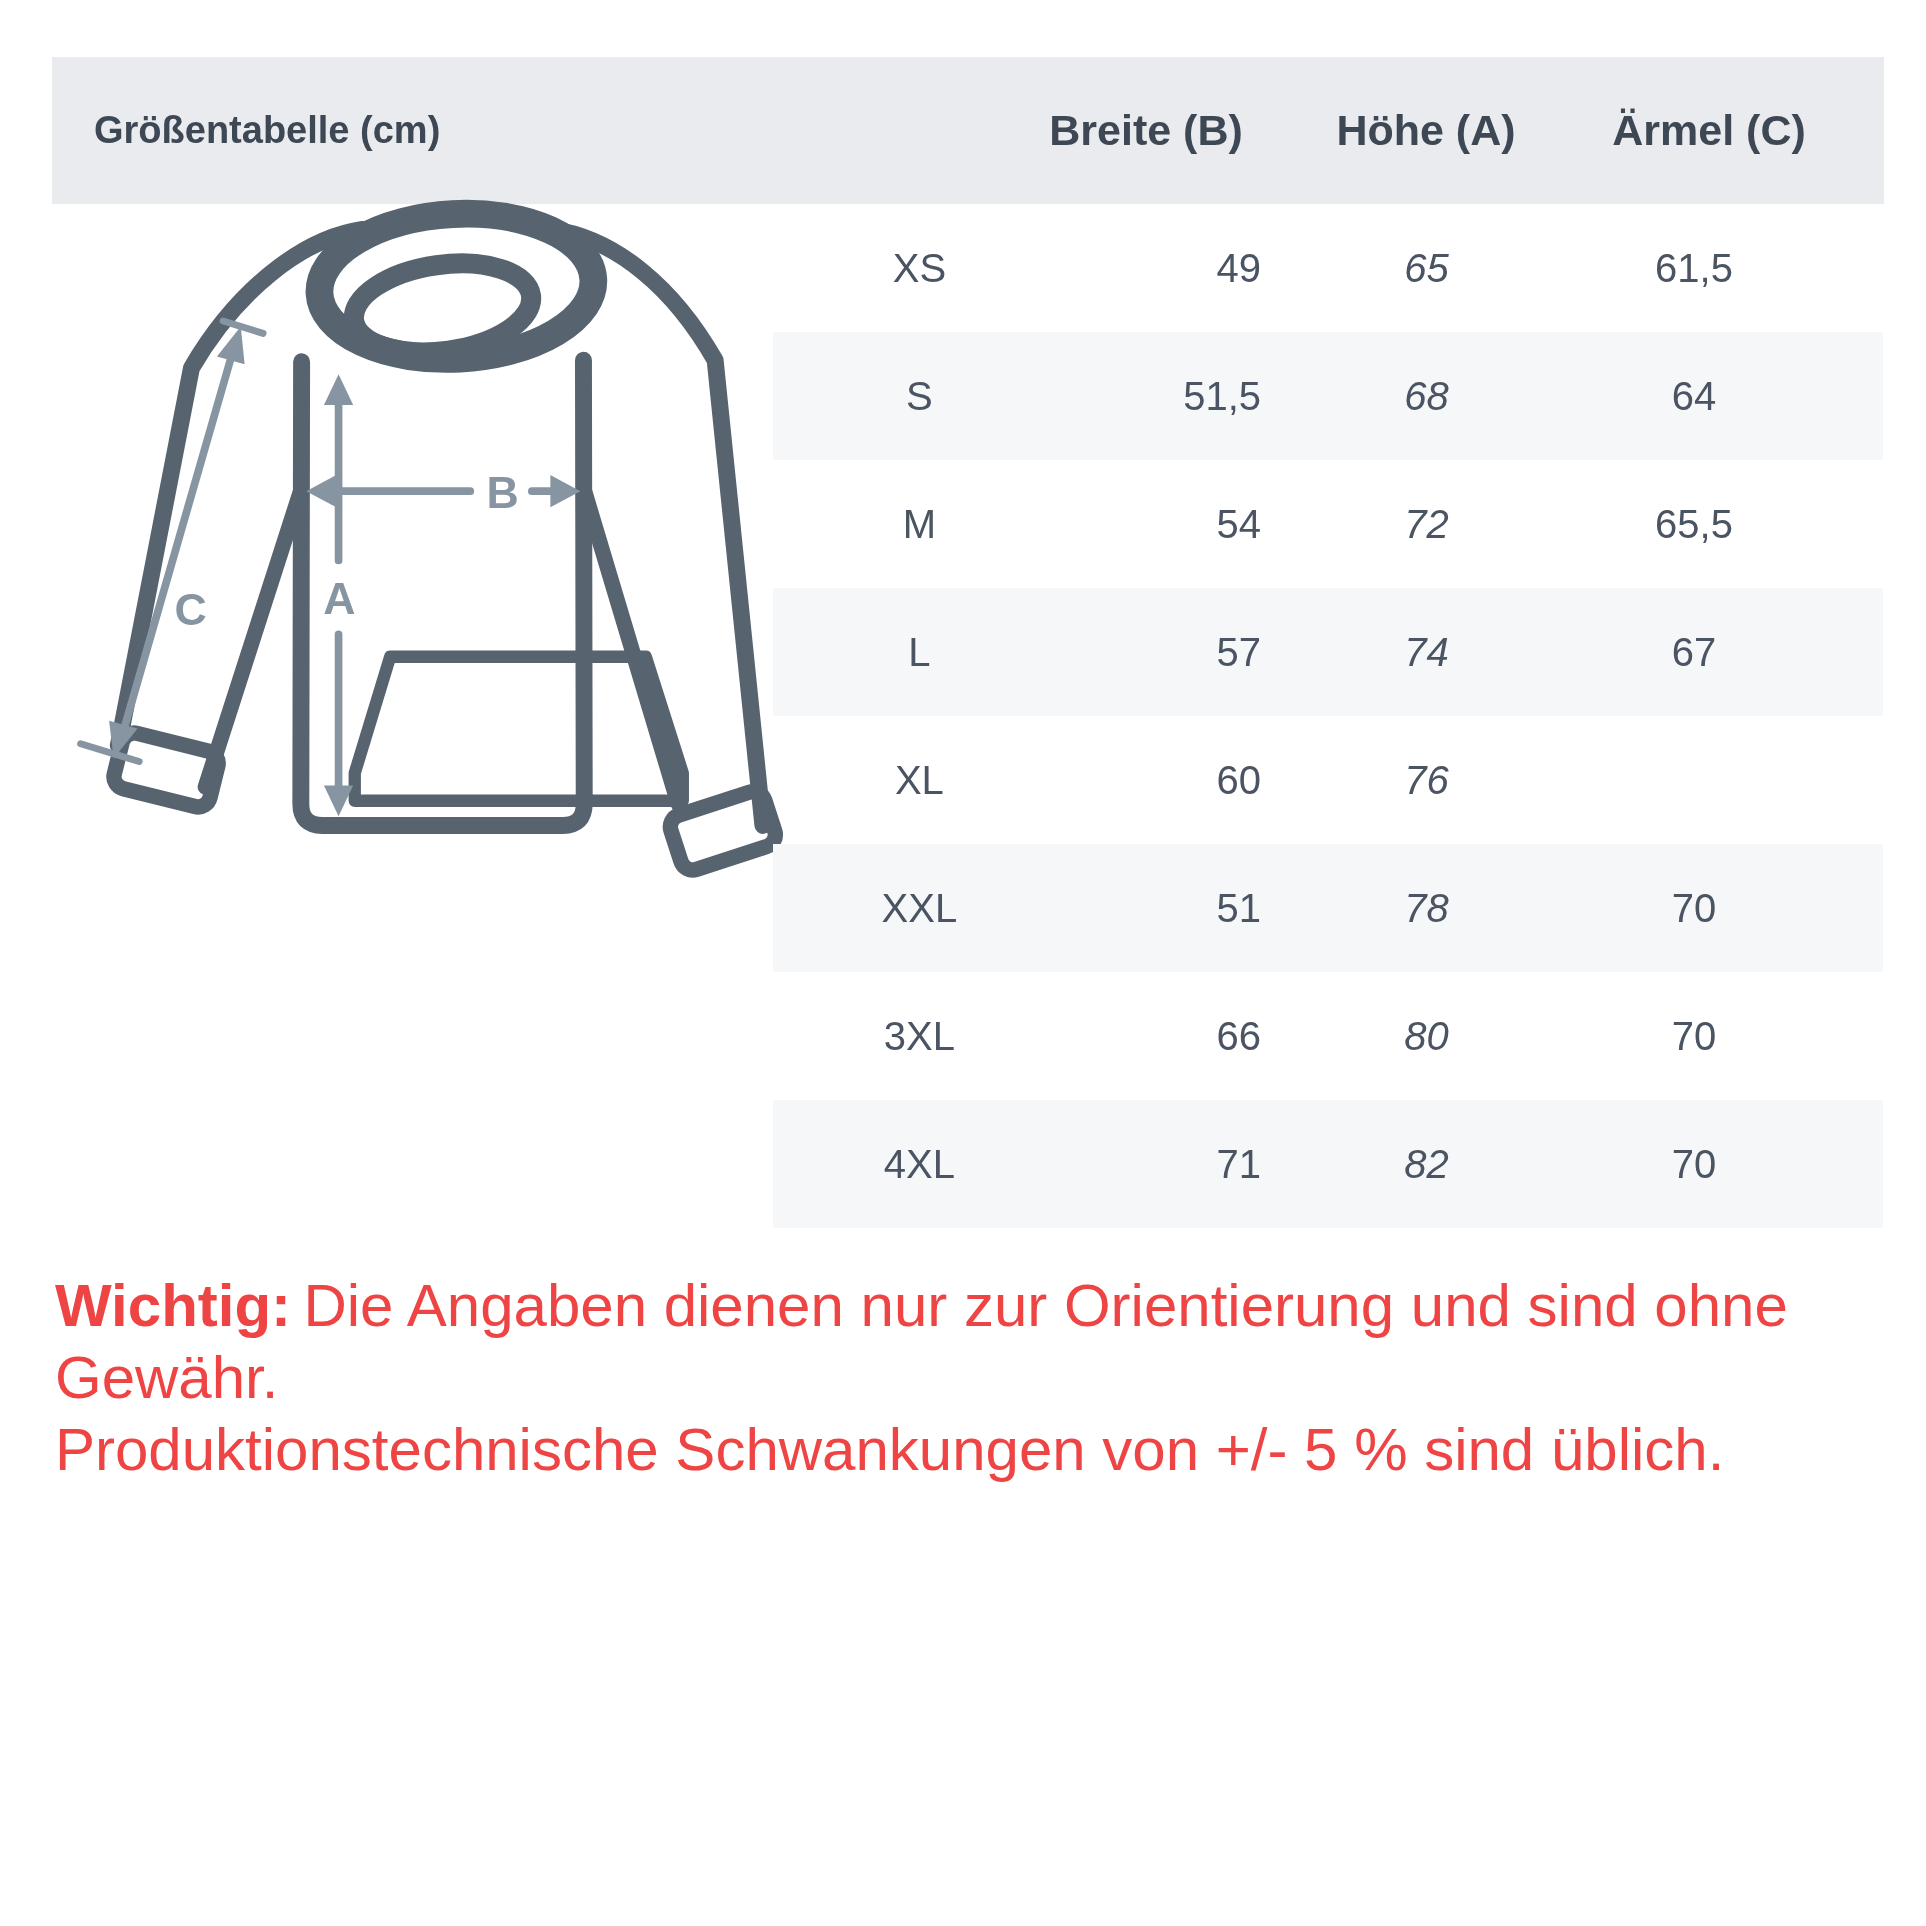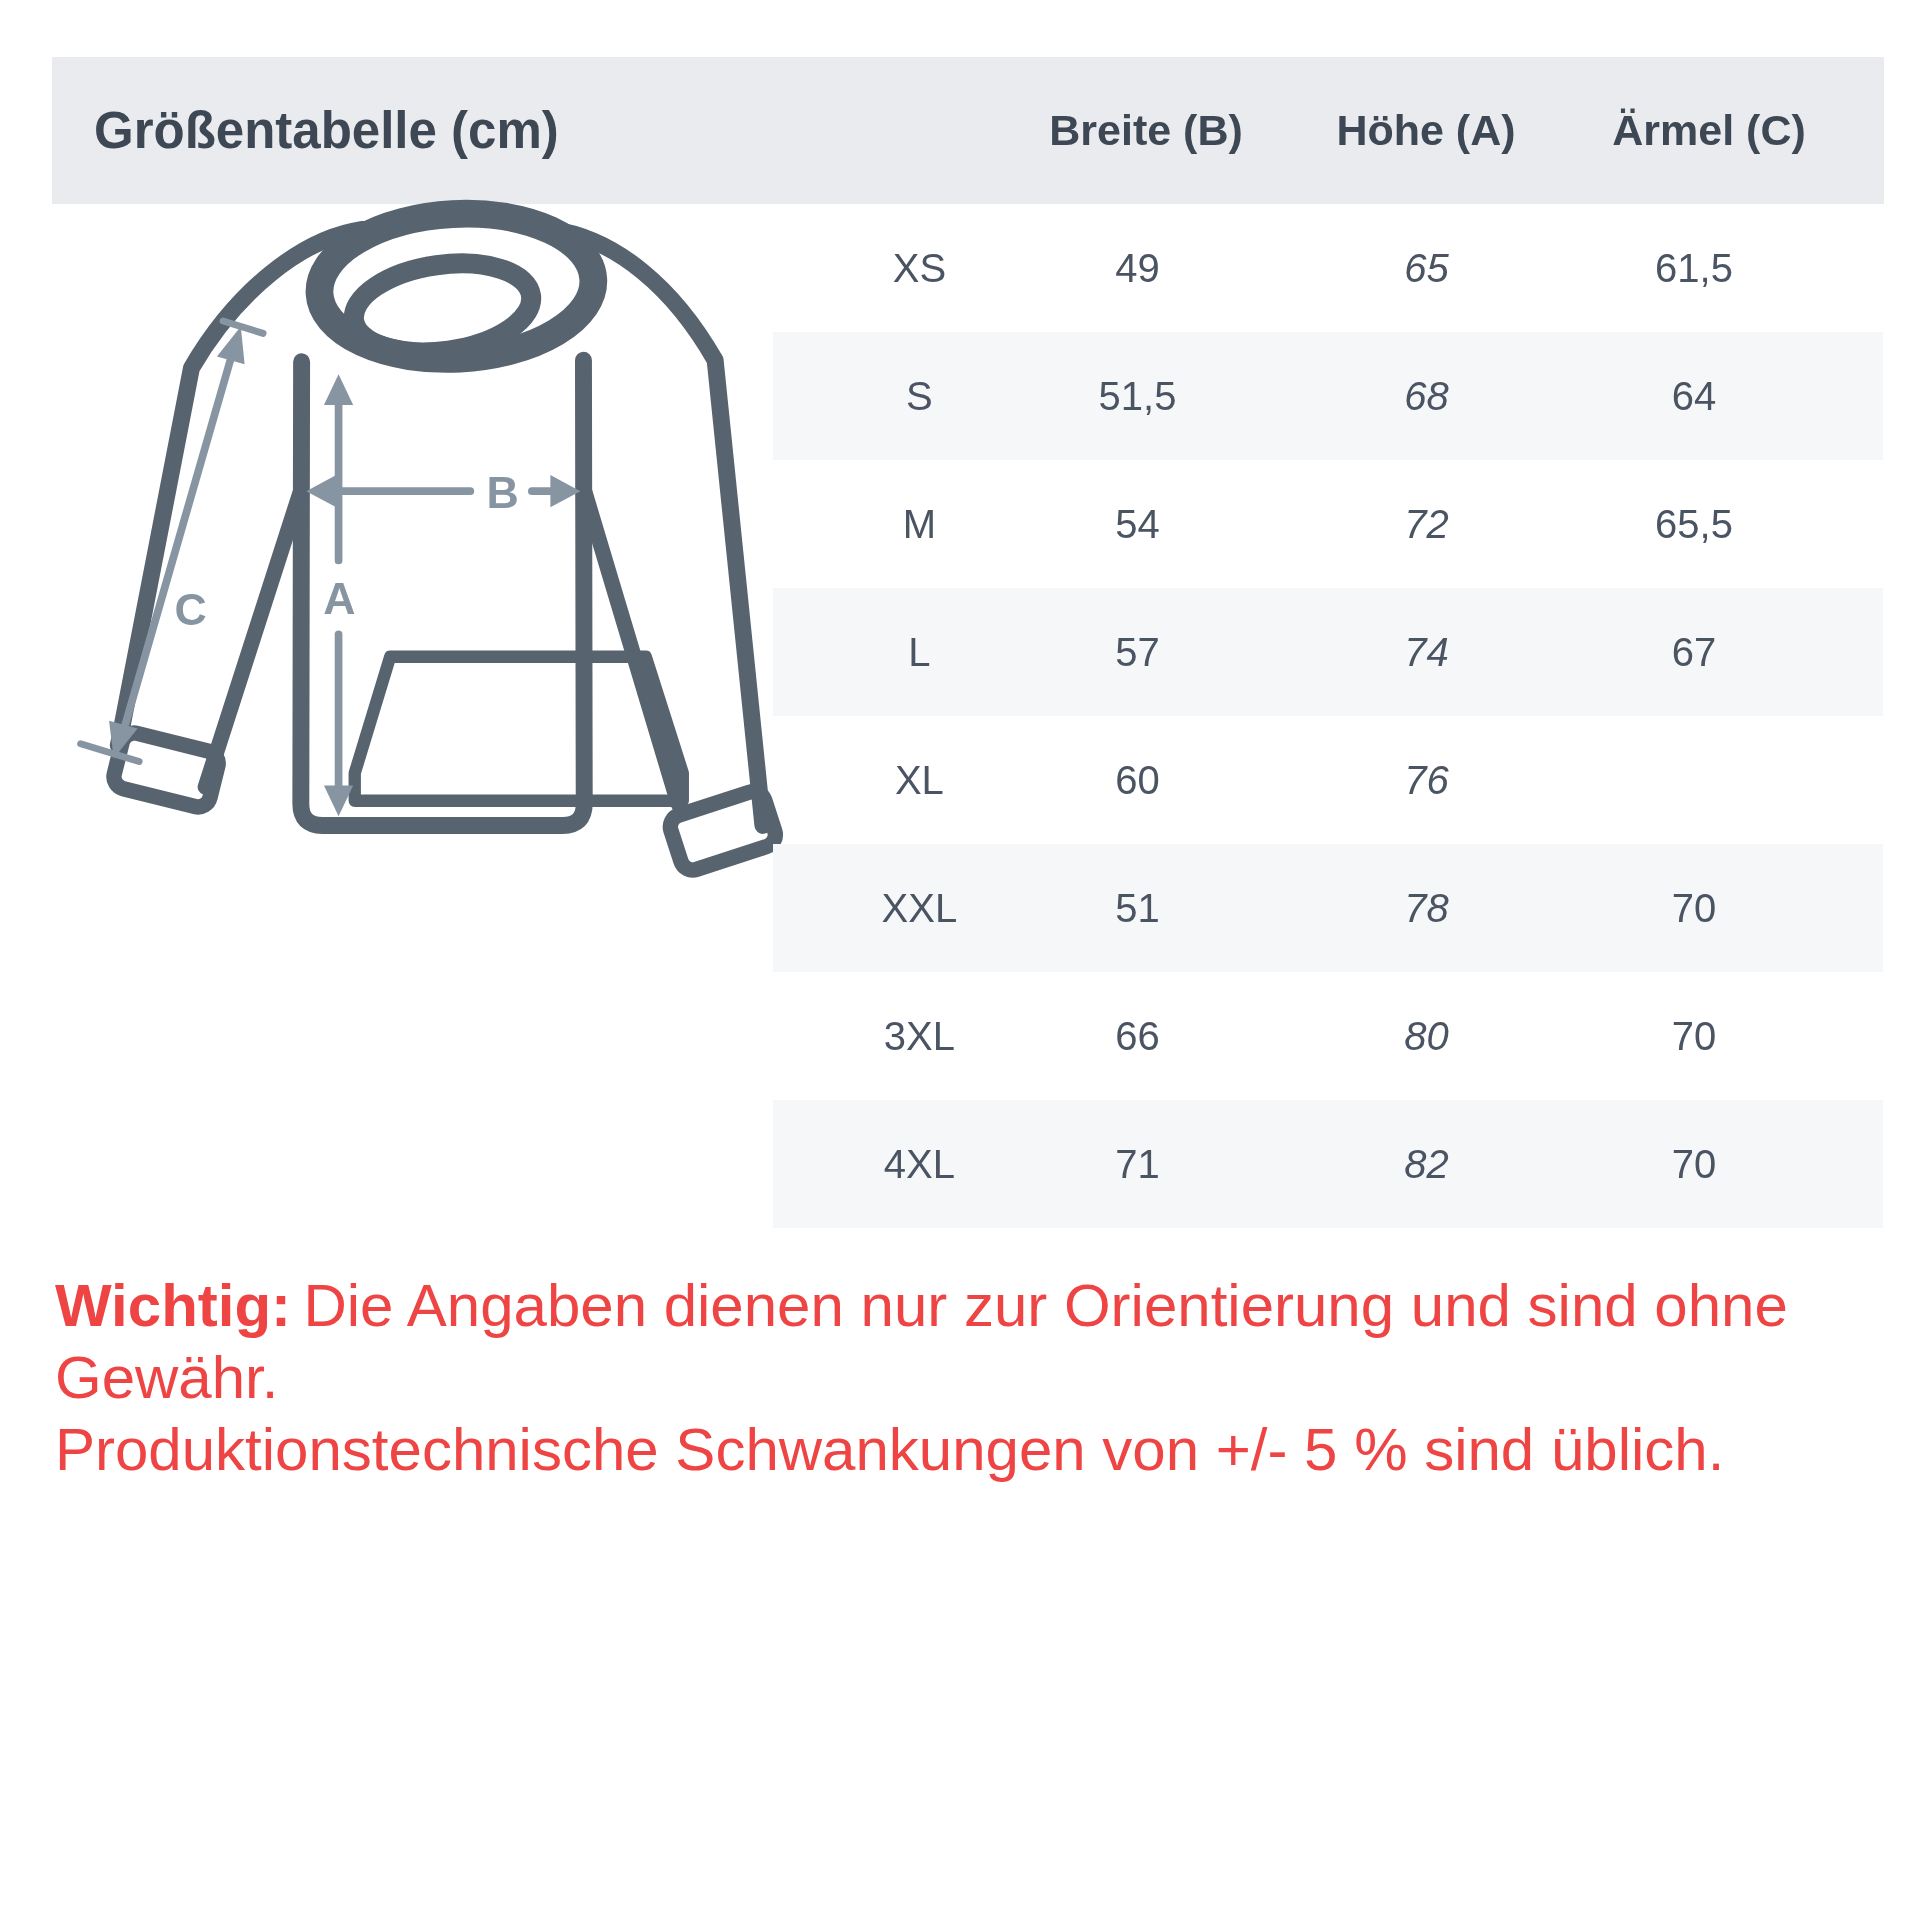--- a/index.html
+++ b/index.html
@@ -10,42 +10,42 @@
   }
   .stage { position: absolute; left: 0; top: 0; width: 1926px; height: 1926px; overflow: hidden; }
 
   .header-band {
     position: absolute; left: 52px; top: 57px;
     width: 1832px; height: 147px;
     background: #e9ebee;
   }
   .page-title {
     position: absolute; left: 94px; top: 57px; height: 147px;
-    line-height: 147px; font-size: 51px; font-weight: bold; color: #3e4855;
+    line-height: 147px; font-size: 38px; font-weight: bold; color: #3e4855;
     white-space: nowrap;
   }
   .col-head {
     position: absolute; top: 57px; height: 147px; line-height: 147px;
     font-size: 43px; font-weight: bold; color: #3e4855;
     text-align: center; white-space: nowrap;
   }
   .col-head.breite { left: 984px; width: 324px; }
   .col-head.hoehe  { left: 1264px; width: 324px; }
   .col-head.aermel { left: 1547px; width: 324px; }
 
   .trow {
     position: absolute; left: 773px; width: 1110px; height: 128px;
   }
   .trow.striped { background: #f6f7f9; }
   .trow .cell {
     position: absolute; top: 0; height: 128px; line-height: 128px;
     font-size: 40px; color: #4a5462; text-align: center; white-space: nowrap;
   }
   .cell.size   { left: 15.4px;   width: 262px; }
-  .cell.breite { left: 249px;  width: 231px; }
+  .cell.breite { left: 257px;  width: 231px; text-align: right; }
   .cell.hoehe  { left: 538px;  width: 231px; font-style: italic; }
   .cell.aermel { left: 800px; width: 242px; }
 
   .diagram-svg { position: absolute; left: 31px; top: 177px; width: 763px; height: 747px; }
 
   .footer-note {
     position: absolute; left: 55px; top: 1270px; width: 1795px;
     font-size: 60px; line-height: 72px; color: #ef4444;
   }
   .footer-note .warn { font-weight: bold; margin-right: 12.3px; }

